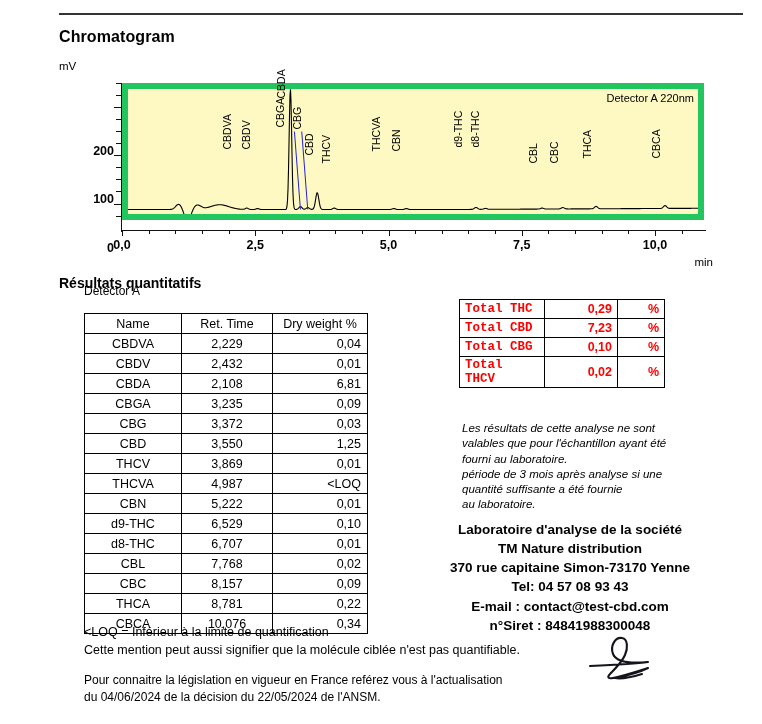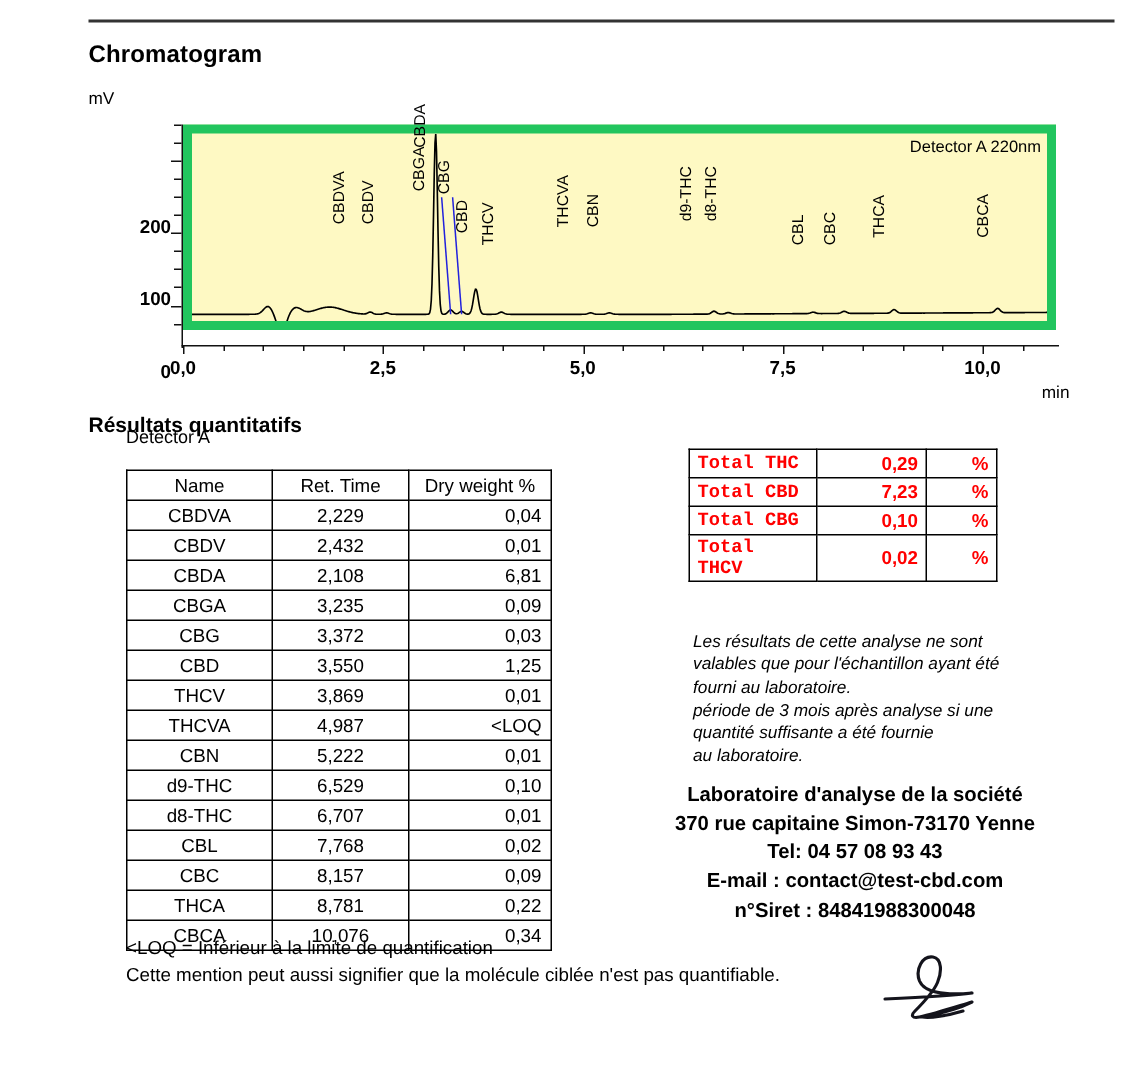--- a/index.html
+++ b/index.html
@@ -342,31 +342,36 @@
     <div>Les résultats de cette analyse ne sont</div>
     <div>valables que pour l'échantillon ayant été</div>
     <div>fourni au laboratoire.</div>
     <div>période de 3 mois après analyse si une</div>
     <div>quantité suffisante a été fournie</div>
     <div>au laboratoire.</div>
   </div>
 
   <div class="labblock">
     <div>Laboratoire d'analyse de la société</div>
+    <div>TM Nature distribution</div>
     <div>370 rue capitaine Simon-73170 Yenne</div>
     <div>Tel: 04 57 08 93 43</div>
     <div>E-mail : contact@test-cbd.com</div>
     <div>n°Siret : 84841988300048</div>
   </div>
 
   <div class="loq">
     <div>&lt;LOQ = Inférieur à la limite de quantification</div>
     <div>Cette mention peut aussi signifier que la molécule ciblée n'est pas quantifiable.</div>
   </div>
 
+  <div class="legal">
+    <div>Pour connaitre la législation en vigueur en France reférez vous à l'actualisation</div>
+    <div>du 04/06/2024 de la décision du 22/05/2024 de l'ANSM.</div>
+  </div>
 
   <svg class="signature" viewBox="0 0 120 70">
     <path d="M8 38 C30 37, 52 36, 66 34 C46 36, 34 33, 31 26 C28 18, 33 9, 40 10
              C46 11, 46 20, 43 27 C40 34, 33 41, 28 46 C25 49, 26 51, 31 50
              C41 48, 56 43, 66 40 C60 43, 48 47, 33 50 C38 51, 50 49, 60 46" fill="none" stroke="#14141c" stroke-width="2.1" stroke-linecap="round" stroke-linejoin="round"></path>
   </svg>
 
 </div>
 
 </body></html>

